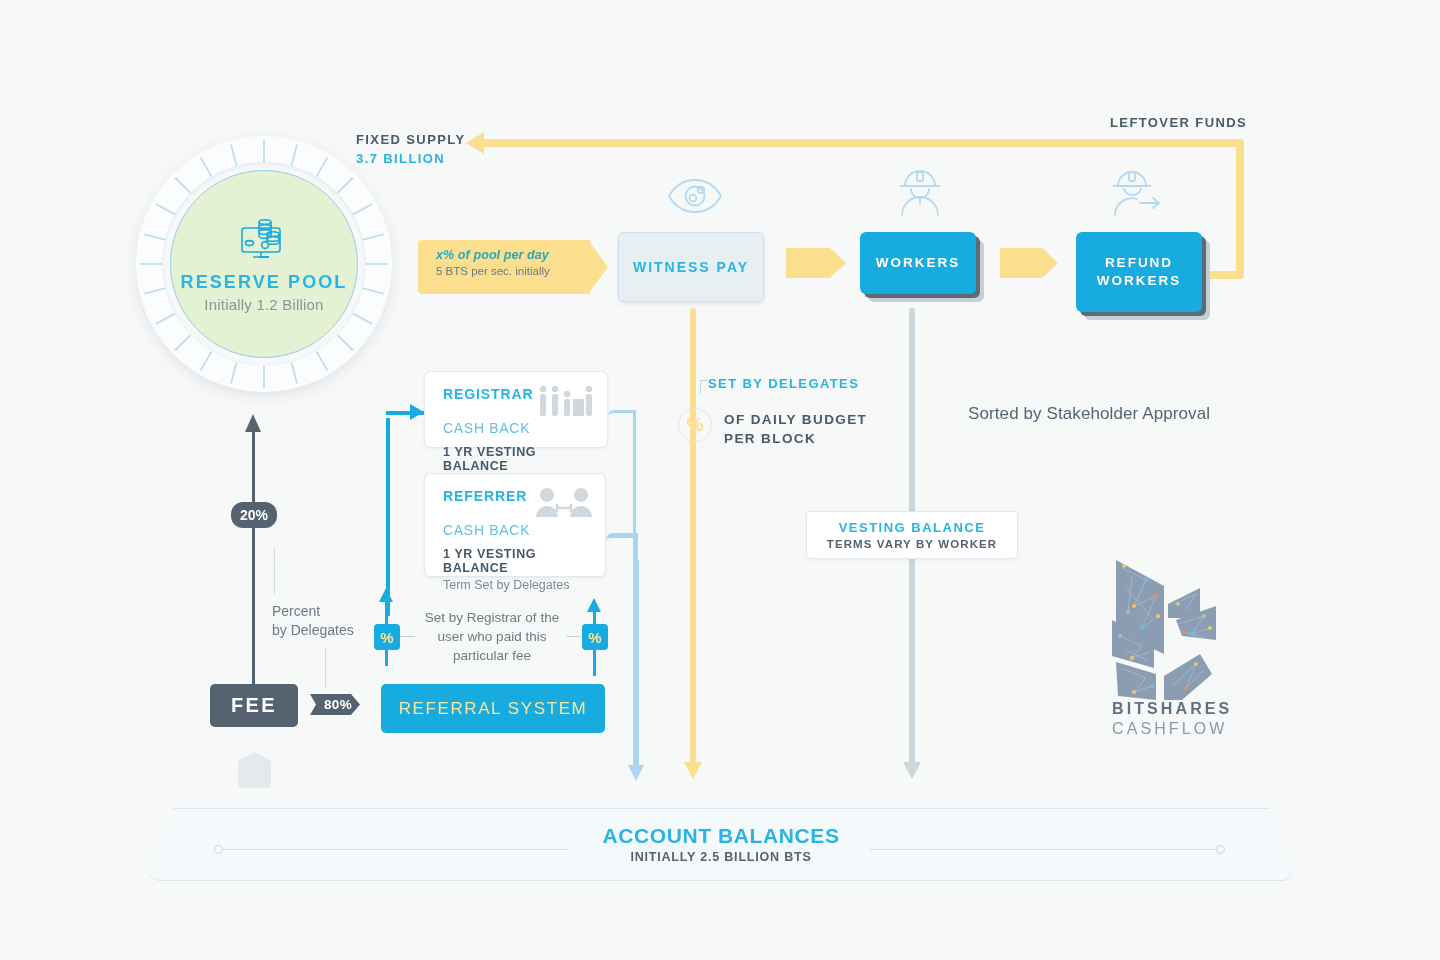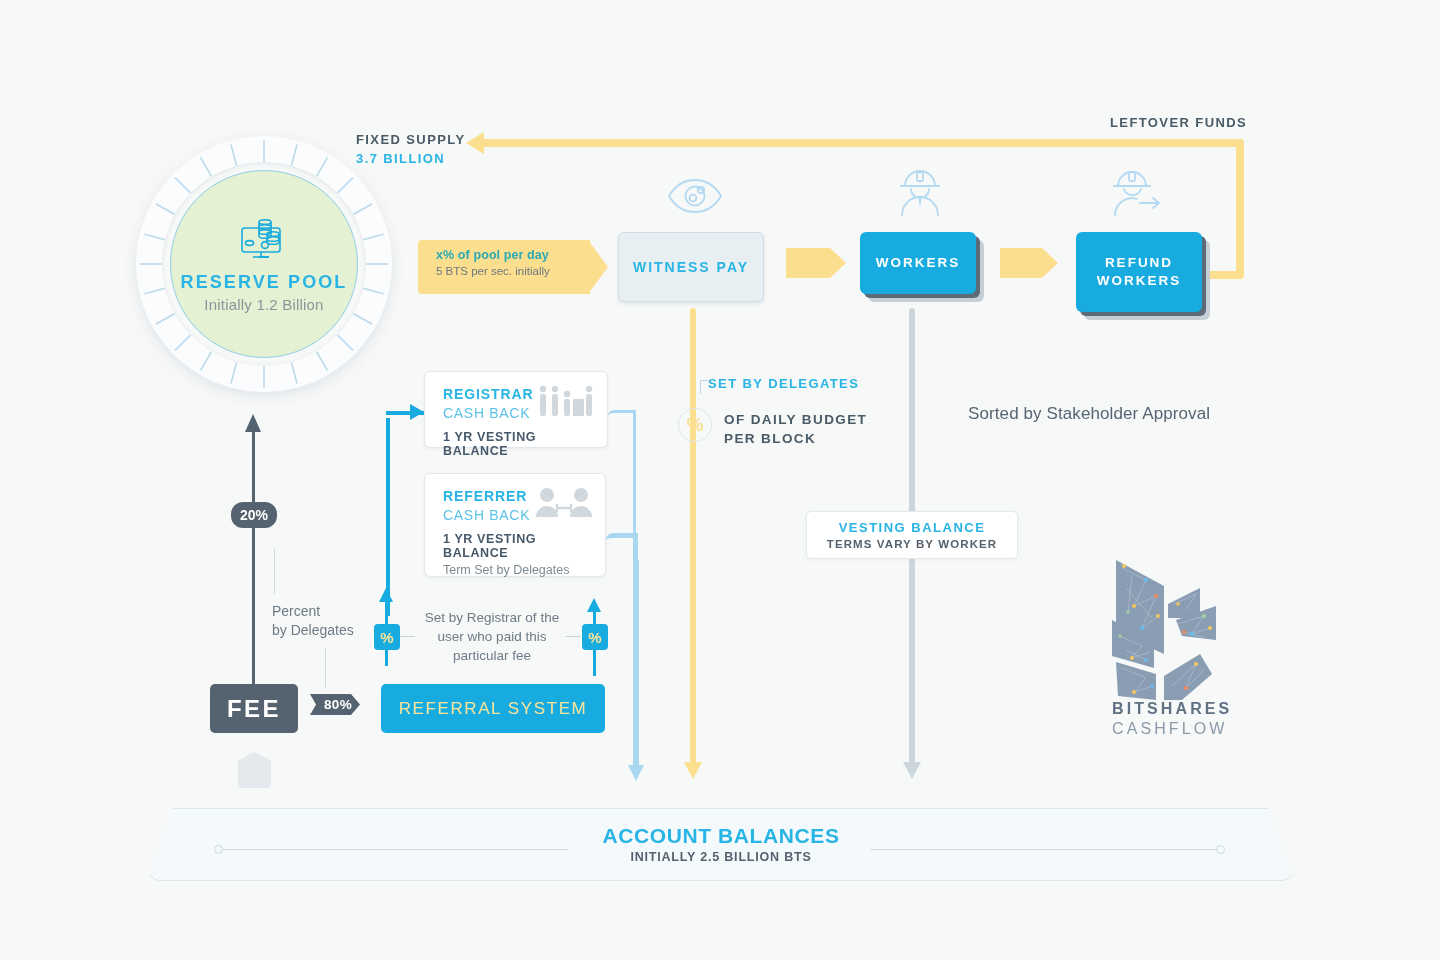--- a/index.html
+++ b/index.html
@@ -55,21 +55,21 @@
     font-size: 17px; color: #556573; letter-spacing: .1px;
   }
 
   
   #pool-rate-callout {
     left: 418px; top: 240px; width: 172px; height: 54px;
     background: #fbdf8e;
     border-radius: 4px 0 0 4px;
     padding: 8px 10px 0 18px;
   }
-  #pool-rate-callout .r1 { font-size: 12.5px; font-weight: 700; color: #2aa9b5; letter-spacing: .1px; }
+  #pool-rate-callout .r1 { font-size: 12.5px; font-weight: 700; color: #2aa9b5; letter-spacing: .1px; font-style: italic; }
   #pool-rate-callout .r2 { font-size: 11.5px; color: #6b7880; margin-top: 3px; }
   #pool-rate-tip {
     left: 588px; top: 240px; width: 0; height: 0;
     border-top: 27px solid transparent;
     border-bottom: 27px solid transparent;
     border-left: 20px solid #fbdf8e;
   }
 
   
   #witness-pay {
@@ -108,21 +108,21 @@
 
   
   .card {
     background: #ffffff; border: 1px solid #e3e8ec; border-radius: 6px;
     box-shadow: 0 1px 3px rgba(130,150,165,.12);
     padding: 14px 16px 12px 18px;
   }
   #registrar-card { left: 424px; top: 371px; width: 184px; height: 77px; }
   #referrer-card  { left: 424px; top: 473px; width: 182px; height: 104px; }
   .card .kicker { font-size: 14px; font-weight: 700; color: #28b4e4; letter-spacing: .9px; }
-  .card .kicker2 { font-size: 14px; color: #5bc2e7; letter-spacing: .7px; margin-top: 3px; }
+  .card .kicker2 { font-size: 14px; color: #5bc2e7; letter-spacing: .7px; margin-top: 18px; }
   .card .line1 { font-size: 12.5px; font-weight: 700; color: #46596a; letter-spacing: .6px; margin-top: 9px; }
   .card .line2 { font-size: 12.5px; color: #7c8a93; margin-top: 3px; }
   .card-icon { position: absolute; right: 12px; top: 13px; opacity: .85; }
 
   
   #pct-circle {
     left: 678px; top: 408px; width: 34px; height: 34px; border-radius: 50%;
     border: 1.5px solid #dfe8ee;
     display: flex; align-items: center; justify-content: center;
     color: #fbdf8e; font-size: 19px; font-weight: 700;
@@ -142,24 +142,24 @@
     left: 806px; top: 511px; width: 212px; height: 48px;
     background: #ffffff; border: 1px solid #e3e8ec; border-radius: 5px;
     display: flex; flex-direction: column; align-items: center; justify-content: center;
     box-shadow: 0 1px 3px rgba(130,150,165,.10);
   }
   #vesting-balance .vb1 { font-size: 13px; font-weight: 700; color: #28b4e4; letter-spacing: 1.5px; }
   #vesting-balance .vb2 { font-size: 11.5px; font-weight: 700; color: #55626d; letter-spacing: 1.1px; margin-top: 3px; }
 
   
   #fee-box {
-    left: 210px; top: 684px; width: 88px; height: 49px;
+    left: 210px; top: 684px; width: 88px; height: 43px;
     background: #54636f; border-radius: 5px;
     display: flex; align-items: center; justify-content: center;
-    color: #fff; font-weight: 700; font-size: 24px; letter-spacing: 2.4px;
+    color: #fff; font-weight: 700; font-size: 20px; letter-spacing: 2.4px;
   }
   #fee-chip-80 {
     left: 310px; top: 694px; width: 50px; height: 21px;
     background: #54636f;
     display: flex; align-items: center; justify-content: center;
     color: #fff; font-weight: 700; font-size: 13.5px; letter-spacing: .4px;
     clip-path: polygon(0 0, 82% 0, 100% 50%, 82% 100%, 0 100%, 12% 50%);
     padding-left: 6px;
   }
   #referral-system {

